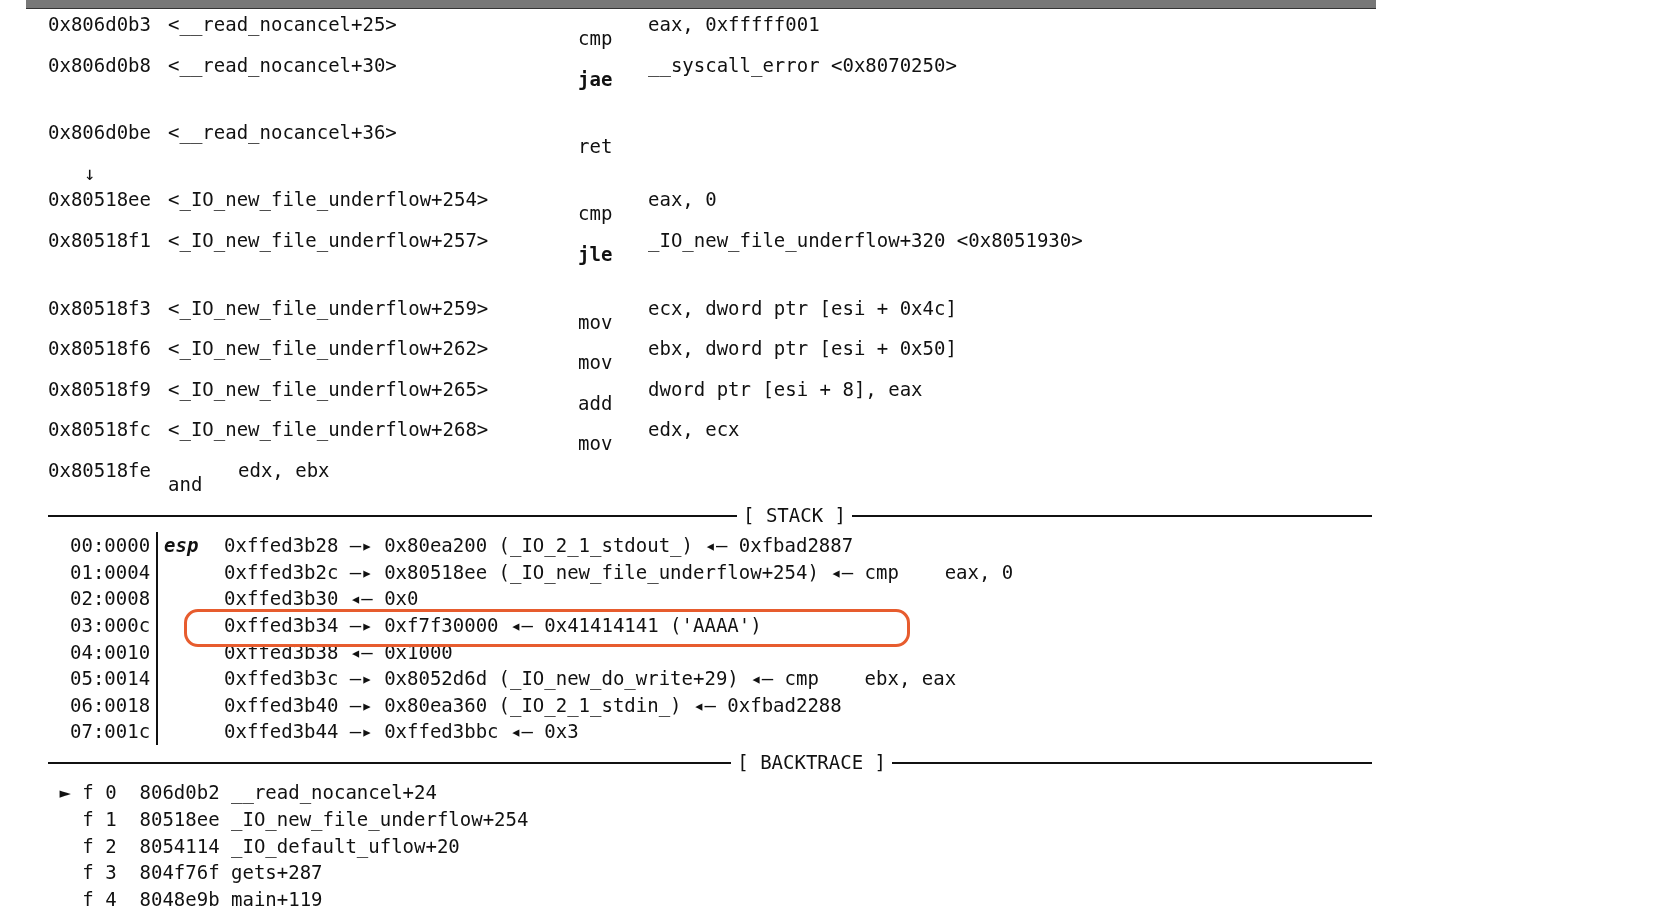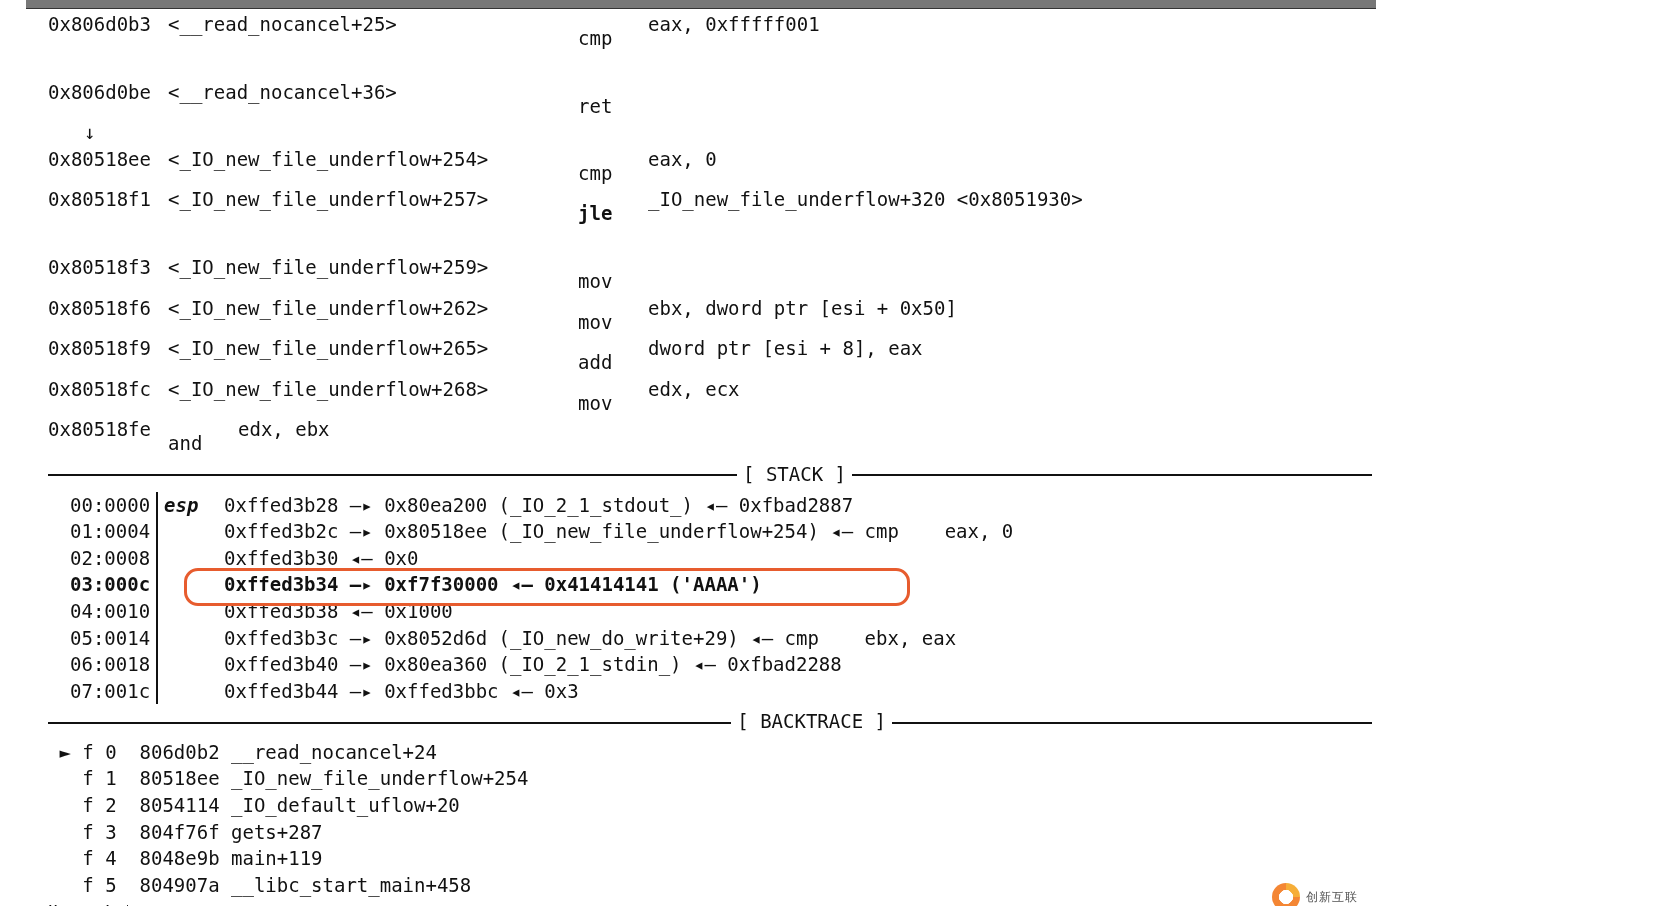--- a/index.html
+++ b/index.html
@@ -14,46 +14,47 @@
   .arrow{padding-left:36px;}
   .blank{height:27px;}
   .sep{display:flex;align-items:center;white-space:pre;font-weight:400;}
   .sep .line{flex:1;border-top:2px solid #111;height:0;margin-top:2px;}
   .sep .label{padding:0 6px;}
   .stack .row{display:flex;white-space:pre;align-items:center;margin-left:22px;}
   .stack .idx{width:86px;border-right:2.5px solid #111;padding-right:0;letter-spacing:0;}
   .stack .reg{width:54px;padding-left:6px;font-weight:700;font-style:italic;}
   .stack .body{padding-left:6px;}
   .noleftpad .idx{margin-left:-22px;padding-left:22px;box-sizing:content-box;}
-  .highlight-wrap{position:relative;font-weight:bold;}
+  .highlight-wrap{position:relative;}
   .highlight-box{position:absolute;left:136px;top:-3px;width:720px;height:32px;border:3px solid #e75c2e;border-radius:14px;pointer-events:none;}
   .bt .row{white-space:pre;}
   .prompt{padding-left:4px;}
   .watermark{position:absolute;right:18px;bottom:16px;display:flex;align-items:center;gap:6px;opacity:.9;}
   .watermark .logo{width:28px;height:28px;border-radius:50%;background:
     radial-gradient(circle at 50% 50%, #fff 0 35%, transparent 36%),
     conic-gradient(#f6a623 0 90deg,#f37a1f 90deg 360deg);
     position:relative;}
   .watermark .txt{font-family:"Microsoft YaHei","PingFang SC",sans-serif;font-size:12px;color:#404040;letter-spacing:1px;}
 </style>
 </head>
 <body>
 
 <div class="screen">
   <div class="topbar"></div>
 
   <div class="disasm pad" id="disasm">
       <div class="row"><span class="addr">0x806d0b3 </span><span class="func">&lt;__read_nocancel+25&gt;</span><span class="op">cmp</span><span>eax, 0xfffff001</span></div>
+      <div class="row"><span class="addr">0x806d0b8 </span><span class="func">&lt;__read_nocancel+30&gt;</span><span class="op bold">jae</span><span>__syscall_error &lt;0x8070250&gt;</span></div>
       <div class="blank"></div>
       <div class="row"><span class="addr">0x806d0be </span><span class="func">&lt;__read_nocancel+36&gt;</span><span class="op">ret</span><span></span></div>
       <div class="arrow">↓</div>
       <div class="row"><span class="addr">0x80518ee </span><span class="func">&lt;_IO_new_file_underflow+254&gt;</span><span class="op">cmp</span><span>eax, 0</span></div>
       <div class="row"><span class="addr">0x80518f1 </span><span class="func">&lt;_IO_new_file_underflow+257&gt;</span><span class="op bold">jle</span><span>_IO_new_file_underflow+320 &lt;0x8051930&gt;</span></div>
       <div class="blank"></div>
-      <div class="row"><span class="addr">0x80518f3 </span><span class="func">&lt;_IO_new_file_underflow+259&gt;</span><span class="op">mov</span></div>
+      <div class="row"><span class="addr">0x80518f3 </span><span class="func">&lt;_IO_new_file_underflow+259&gt;</span><span class="op">mov</span><span>ecx, dword ptr [esi + 0x4c]</span></div>
       <div class="row"><span class="addr">0x80518f6 </span><span class="func">&lt;_IO_new_file_underflow+262&gt;</span><span class="op">mov</span><span>ebx, dword ptr [esi + 0x50]</span></div>
       <div class="row"><span class="addr">0x80518f9 </span><span class="func">&lt;_IO_new_file_underflow+265&gt;</span><span class="op">add</span><span>dword ptr [esi + 8], eax</span></div>
       <div class="row"><span class="addr">0x80518fc </span><span class="func">&lt;_IO_new_file_underflow+268&gt;</span><span class="op">mov</span><span>edx, ecx</span></div>
       <div class="row"><span class="addr">0x80518fe </span><span class="op">and</span><span>edx, ebx</span></div>
     </div>
 
   <div class="sep pad">
     <span class="line"></span>
     <span class="label">[ <span>STACK</span> ]</span>
     <span class="line" style="max-width:520px"></span>

